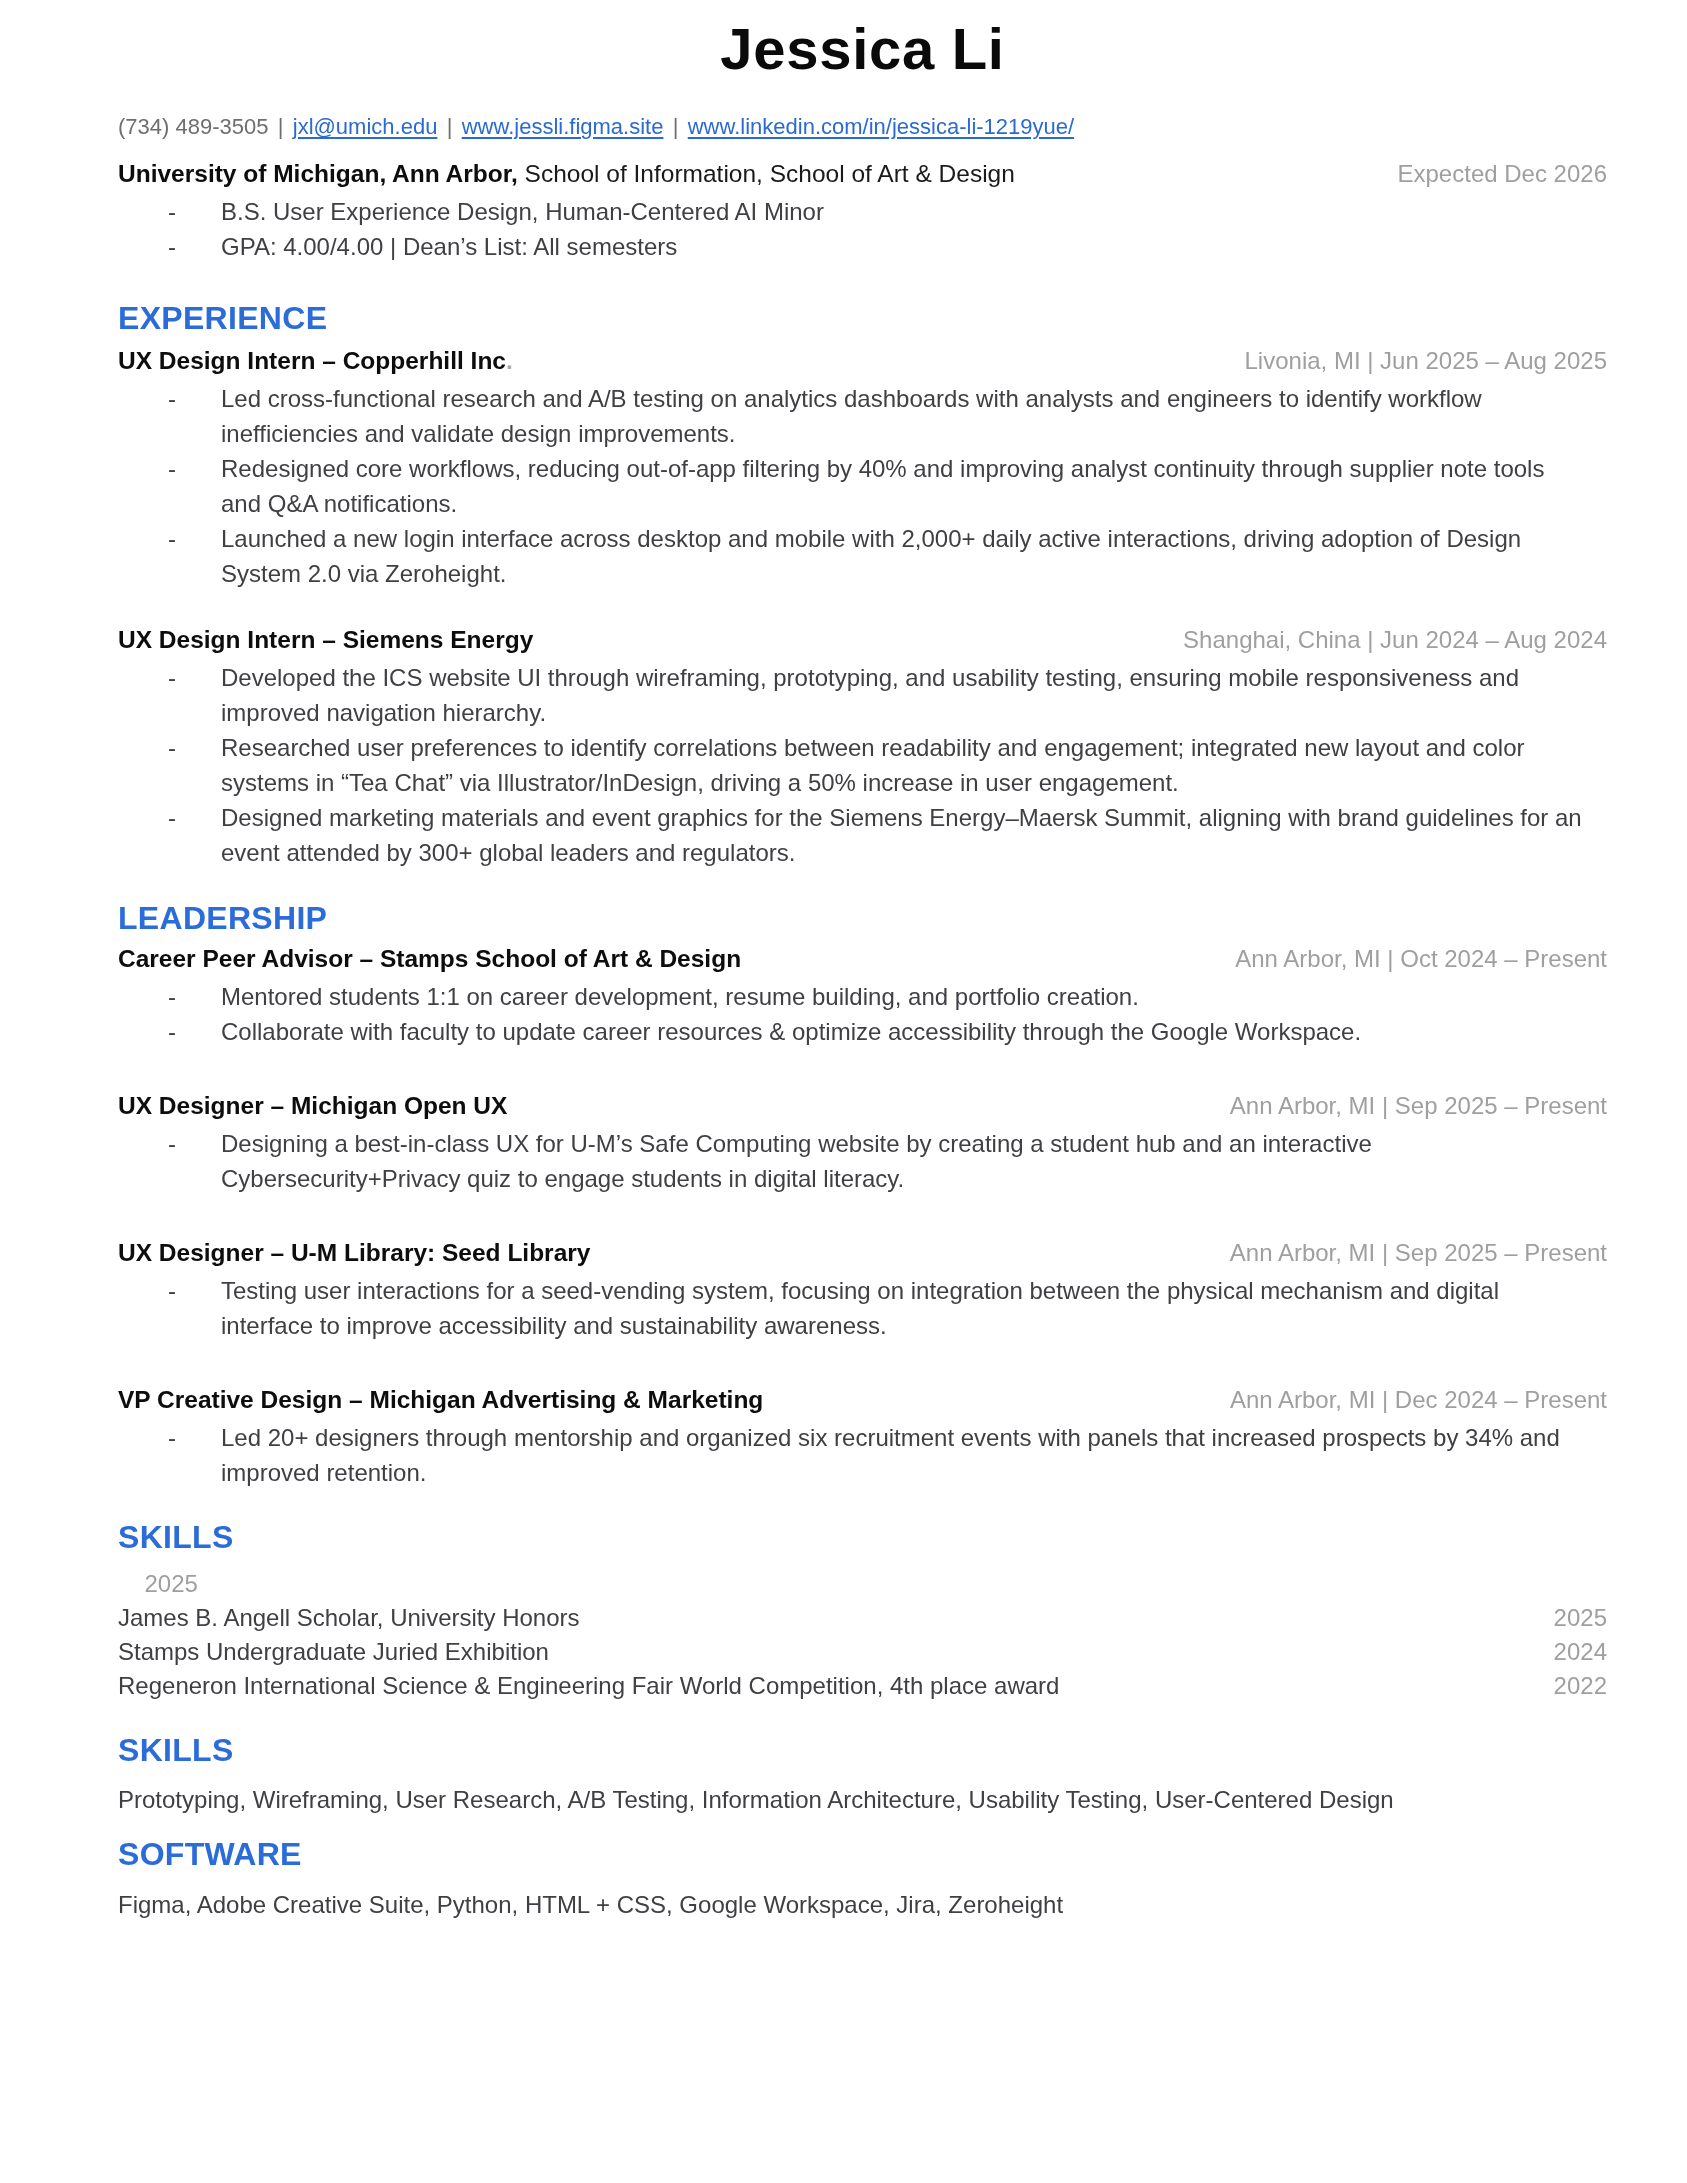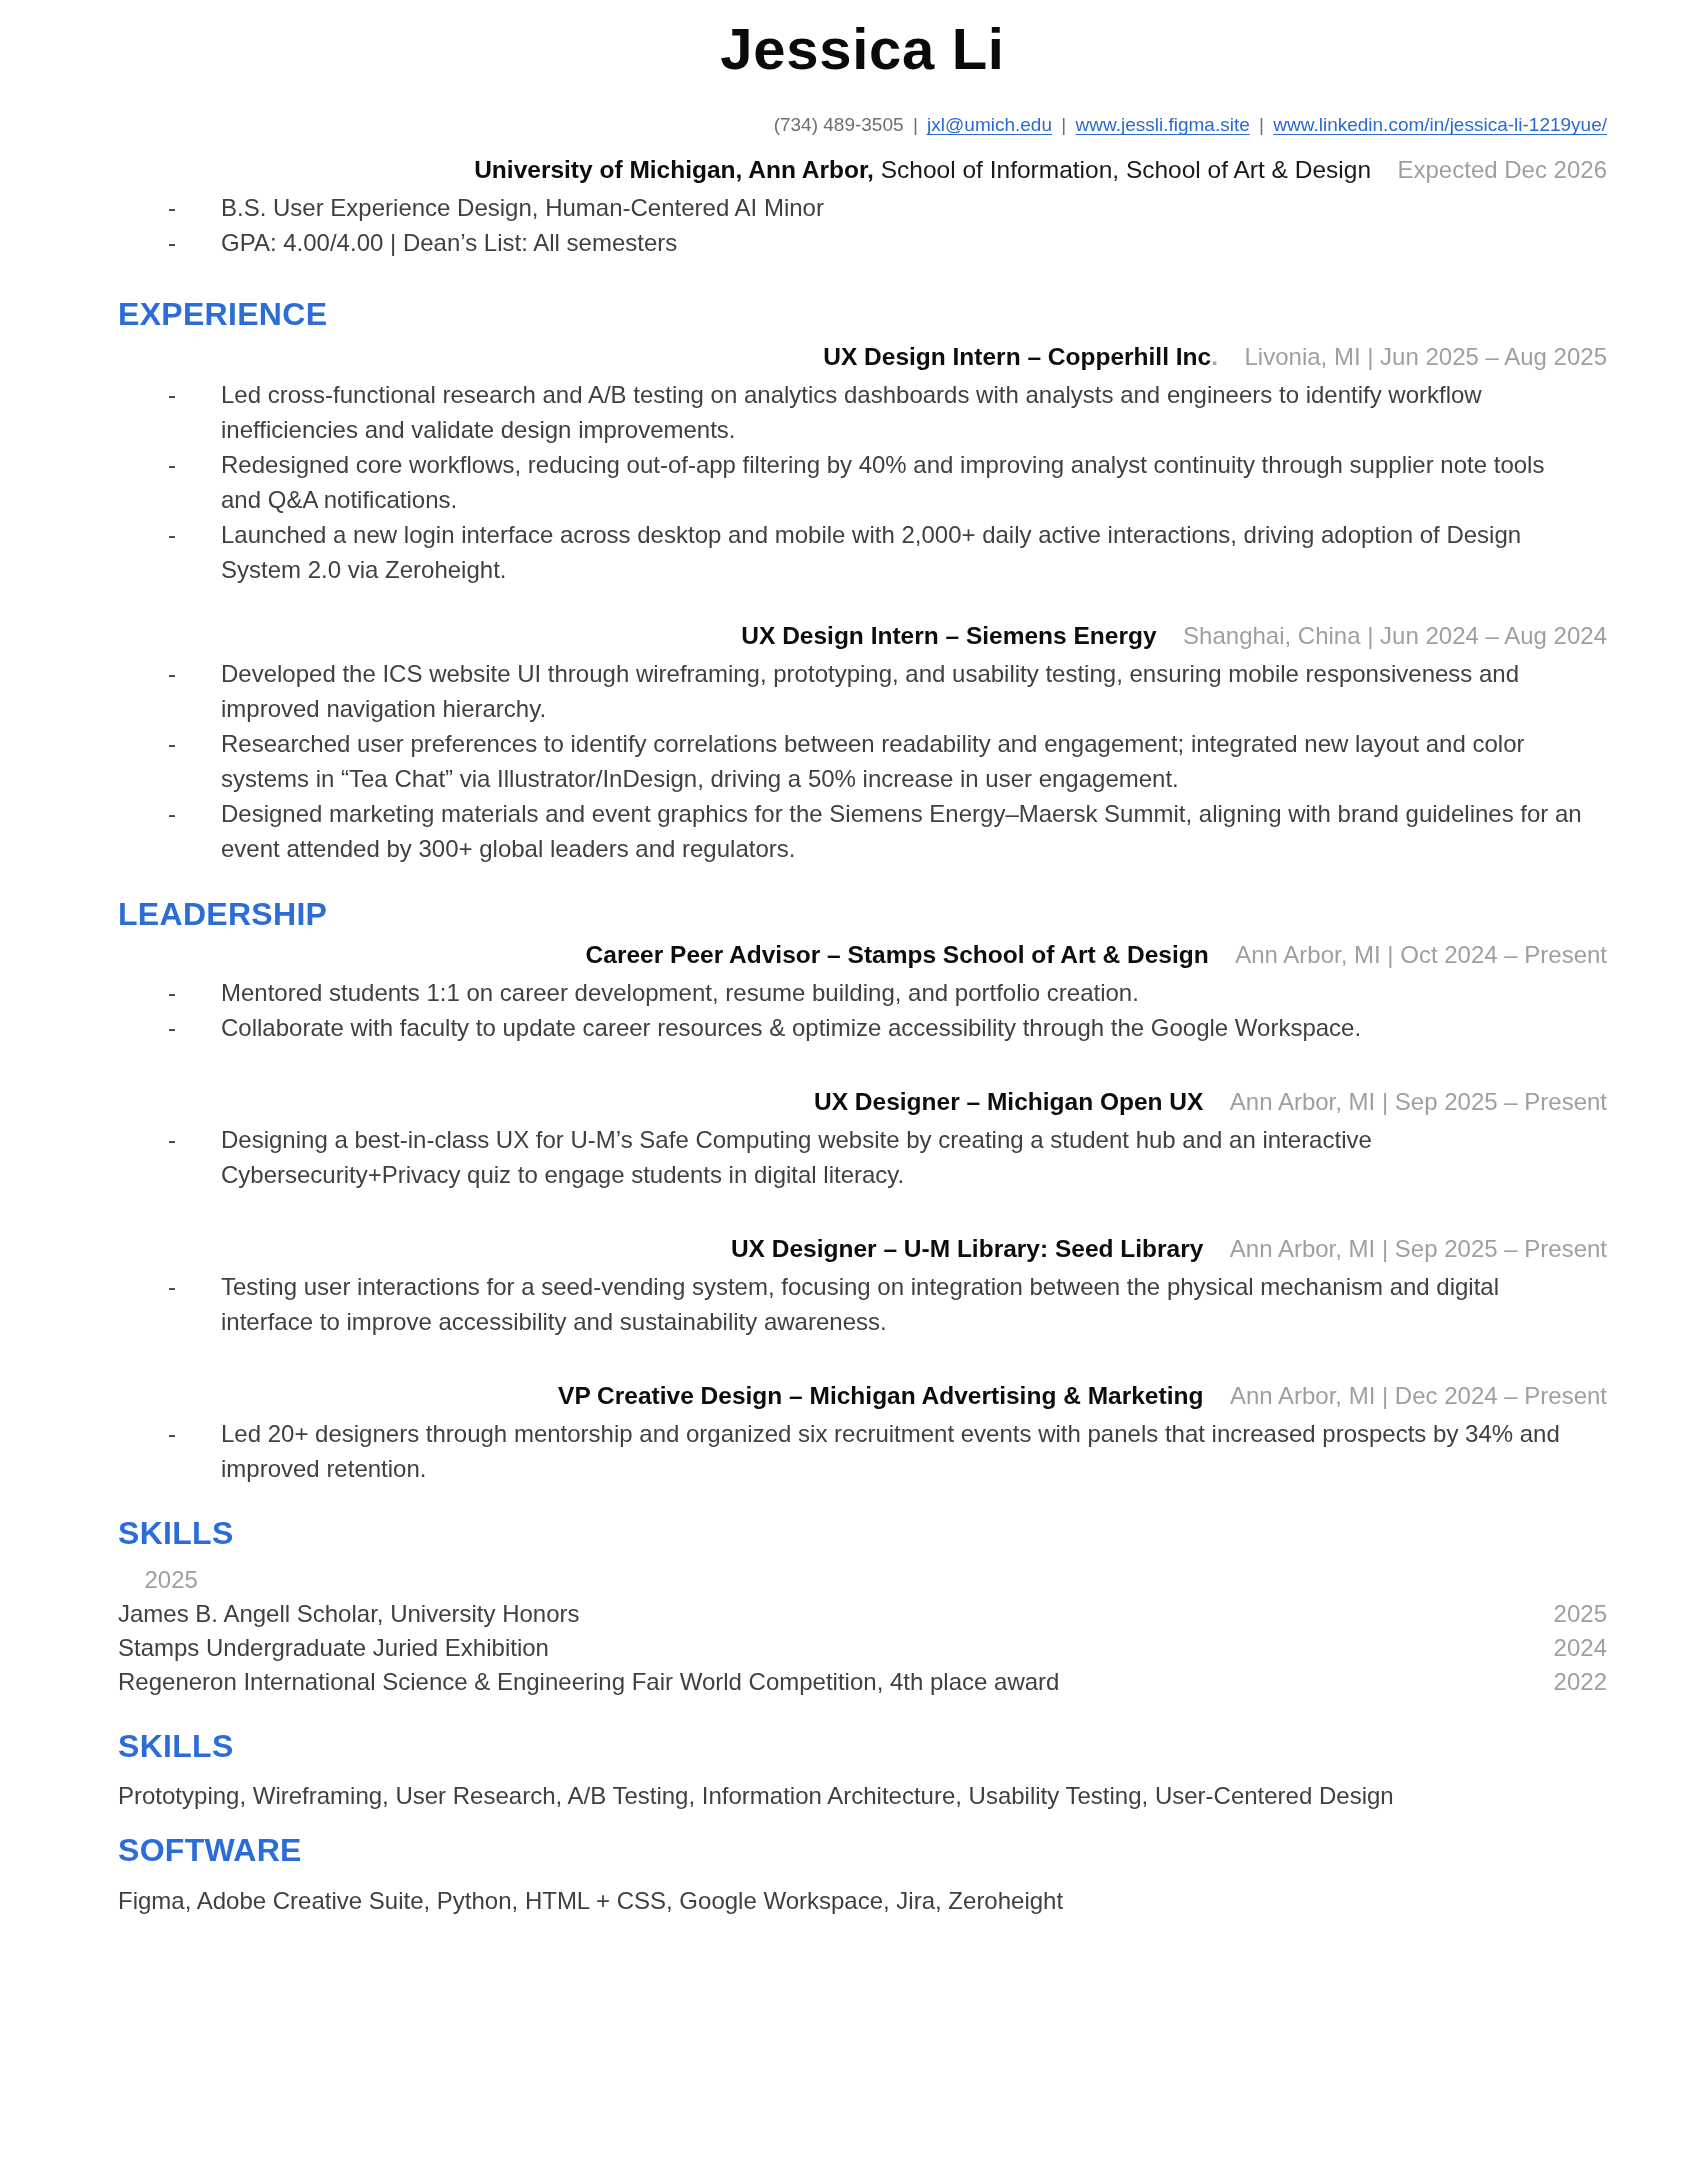--- a/index.html
+++ b/index.html
@@ -27,22 +27,22 @@
     margin: 0;
     text-align: center;
     font-size: 58px;
     line-height: 1.12;
     font-weight: bold;
     color: #0a0a0a;
     letter-spacing: 0.7px;
   }
   .contact-line {
     margin-top: 33px;
-    text-align: right;
-    font-size: 19px;
+    text-align: left;
+    font-size: 22px;
     color: #6e6e6e;
   }
   .contact-line a {
     color: #2a6ad2;
     text-decoration: underline;
     text-underline-offset: 3.3px;
   }
   .sep {
     margin: 0 9.3px;
     color: #6e6e6e;
@@ -64,21 +64,21 @@
   .sh-software { margin-top: 18.5px; }
 
   .entry { margin-top: 32px; }
   .entry.first { margin-top: 6.6px; }
   .entry.edu-first { margin-top: 17px; }
   .entry.lead-first { margin-top: 5.3px; }
   .entry.lead-gap { margin-top: 40px; }
 
   .entry-header {
     display: flex;
-    justify-content: flex-end;
+    justify-content: space-between;
     align-items: baseline;
   }
   .entry-title {
     font-size: 24.5px;
     line-height: 33px;
     font-weight: bold;
     color: #0d0d0d;
   }
   .entry-title .title-rest {
     font-weight: normal;

